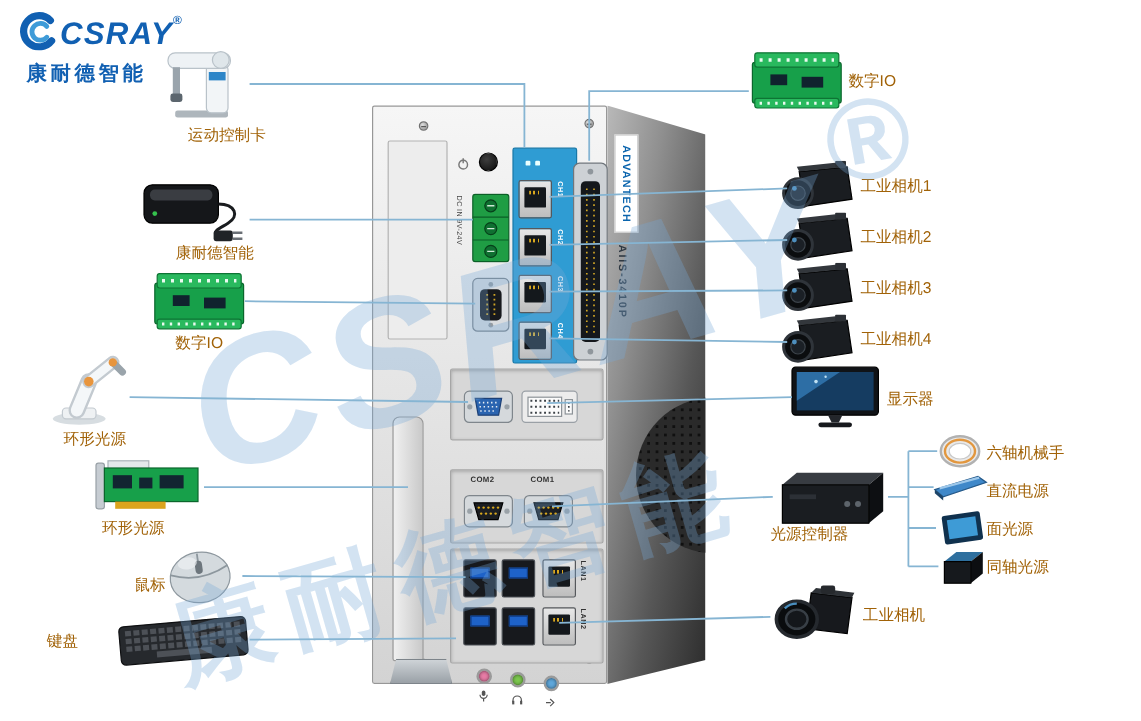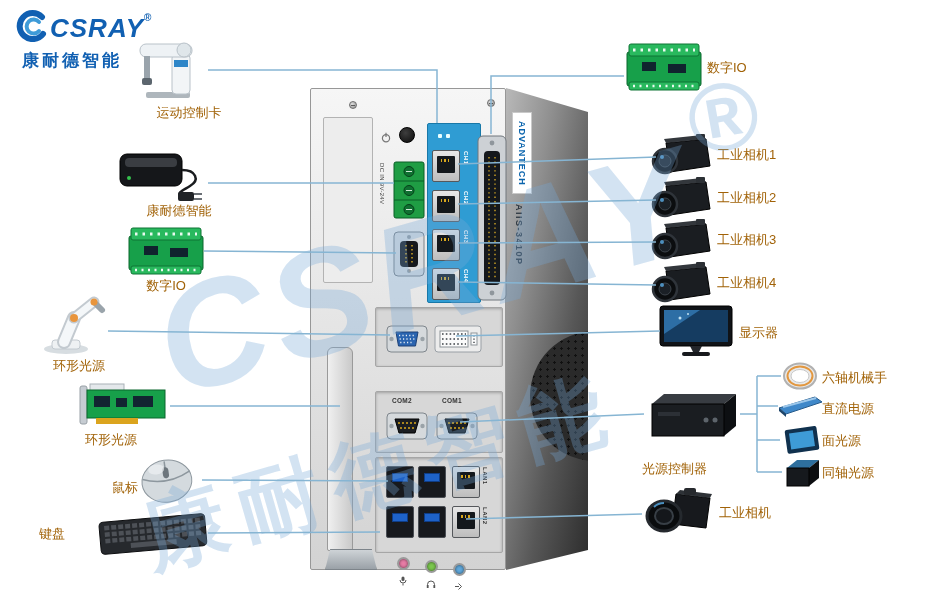--- a/index.html
+++ b/index.html
@@ -454,21 +454,21 @@
   <div class="device" style="left:644px;top:386px">
     <svg width="96" height="56" viewBox="0 0 96 56">
       <polygon points="8,18 20,8 92,8 80,18" fill="#383c42"></polygon>
       <polygon points="80,18 92,8 92,40 80,50" fill="#0d0f12"></polygon>
       <rect x="8" y="18" width="72" height="32" fill="#1a1d21" stroke="#000"></rect>
       <circle cx="62" cy="34" r="2.5" fill="#5d646b"></circle>
       <circle cx="71" cy="34" r="2.5" fill="#5d646b"></circle>
       <rect x="14" y="26" width="22" height="4" fill="#2c3036"></rect>
     </svg>
   </div>
-  <div class="label" style="left:642px;top:460px">光源控制器</div>
+  <div class="label" style="left:642px;top:436px">光源控制器</div>
 
   <div class="device" style="left:780px;top:360px">
     <svg width="40" height="32" viewBox="0 0 40 32">
       <ellipse cx="20" cy="16" rx="16" ry="12.5" fill="#e9e9e9" stroke="#b1b1b1" stroke-width="2"></ellipse>
       <ellipse cx="20" cy="16" rx="12.5" ry="9.5" fill="none" stroke="#e2973f" stroke-width="2"></ellipse>
       <ellipse cx="20" cy="16" rx="9" ry="6.5" fill="#fff" stroke="#c8c8c8"></ellipse>
     </svg>
   </div>
   <div class="label" style="left:822px;top:369px">六轴机械手</div>
 

